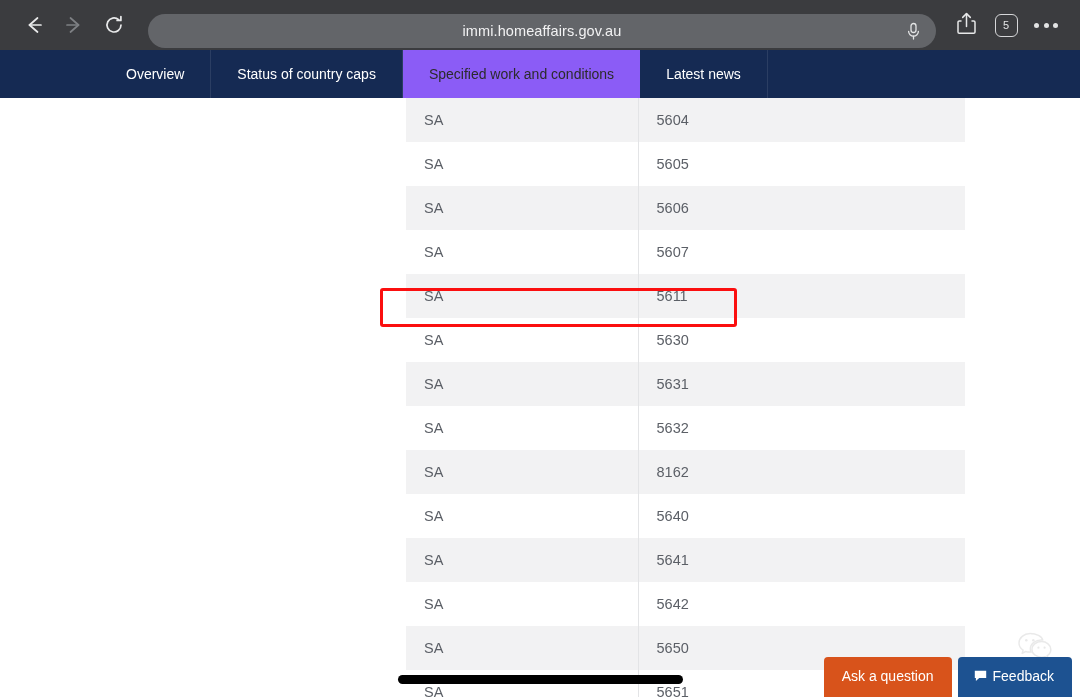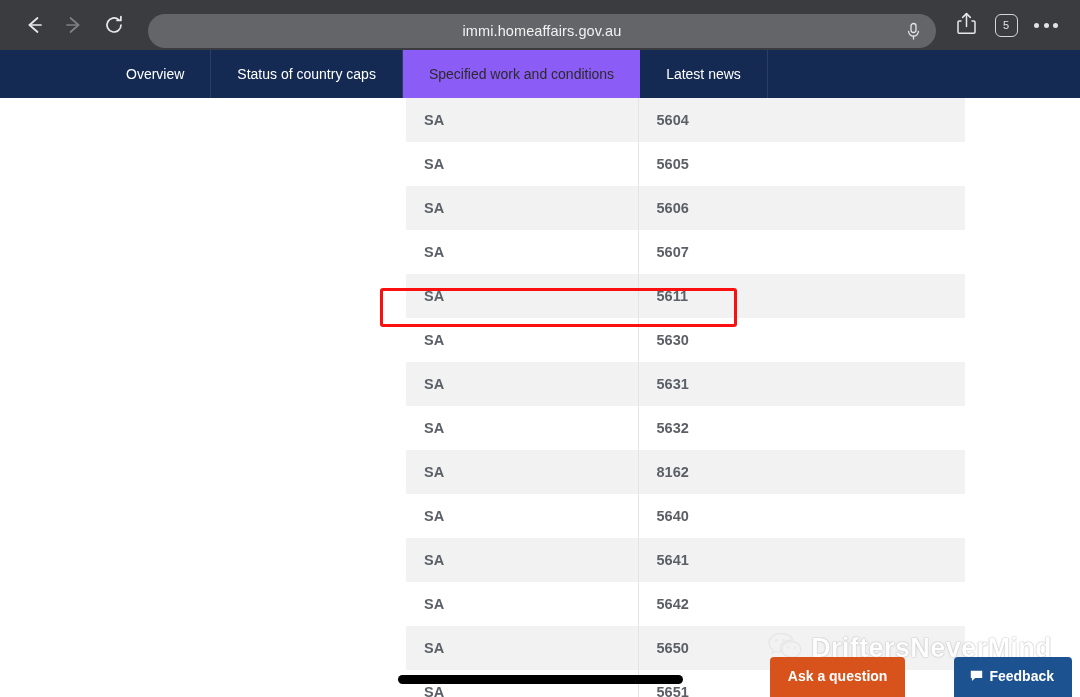--- a/index.html
+++ b/index.html
@@ -133,21 +133,20 @@
   }
 
   
   .page-body {
     position: absolute;
     top: 98px; left: 0;
     width: 1080px;
     height: 599px;
     background: #ffffff;
     overflow: hidden;
-    font-weight: bold;
   }
 
   .table-wrap {
     position: absolute;
     left: 406px;
     top: 0;
     width: 559px;
   }
 
   table.data-table {
@@ -243,21 +242,20 @@
   .btn-feedback {
     background: #1d5291;
     color: #ffffff;
     font-size: 14px;
     padding: 11px 18px 13px 16px;
     border-radius: 4px 4px 0 0;
     white-space: nowrap;
     display: flex;
     align-items: center;
     gap: 6px;
-    margin-left: 43px;
   }
   .feedback-icon {
     display: inline-flex;
     width: 13px;
     height: 12px;
   }
 </style>
 </head>
 <body>
 
@@ -422,21 +420,20 @@
       <span>
         <svg width="34" height="29" viewBox="0 0 34 29">
           <path d="M12 1.6 C5.9 1.6 1 5.8 1 10.9 c0 2.9 1.6 5.5 4.1 7.2 l-1 3.3 3.6-1.9 c1.4 .4 2.8 .6 4.3 .6 .4 0 .8 0 1.2-.05 C12.5 19 12.3 18 12.3 17 c0-5 4.9-9 11-9 .5 0 1 0 1.5 .1 C23.9 4.2 18.5 1.6 12 1.6 z" fill="none" stroke="#e6e6e6" stroke-width="1.5" stroke-linejoin="round"></path>
           <circle cx="8.3" cy="8.3" r="1.25" fill="#e6e6e6"></circle>
           <circle cx="15.3" cy="8.3" r="1.25" fill="#e6e6e6"></circle>
           <path d="M23.5 9.6 c-5.3 0-9.6 3.5-9.6 7.8 0 4.3 4.3 7.8 9.6 7.8 1.2 0 2.4-.2 3.5-.5 l3.1 1.7-.9-2.8 c2.2-1.4 3.6-3.6 3.6-6.2 0-4.3-4.3-7.8-9.3-7.8 z" fill="none" stroke="#e6e6e6" stroke-width="1.5" stroke-linejoin="round"></path>
           <circle cx="20.4" cy="15.7" r="1.1" fill="#e6e6e6"></circle>
           <circle cx="26.6" cy="15.7" r="1.1" fill="#e6e6e6"></circle>
         </svg>
       </span>
-      <span class="wm-text">DriftersNeverMind</span>
     </div>
 
     <div class="float-btns">
       <div class="btn-ask">
         <span>Ask a question</span>
       </div>
       <div class="btn-feedback">
         <span class="feedback-icon">
           <svg width="13" height="12" viewBox="0 0 13 12">
             <path d="M0.8 0.8 H12.2 V8 H5.2 L1.9 10.9 V8 H0.8 Z" fill="#ffffff"></path>

